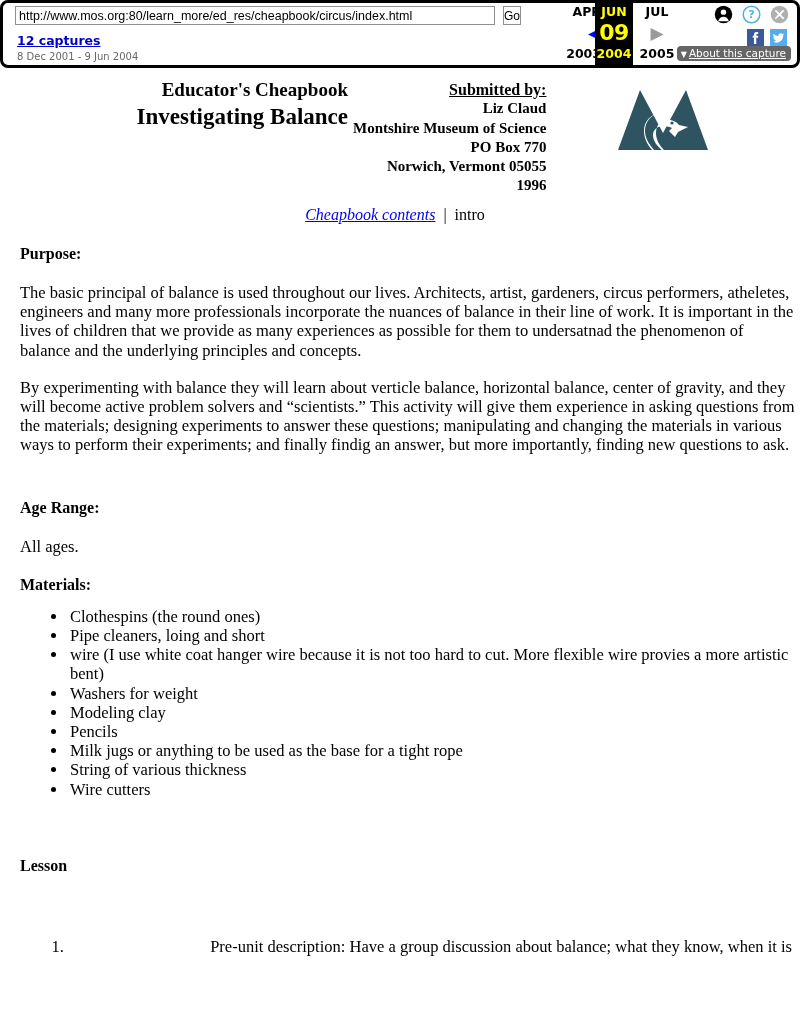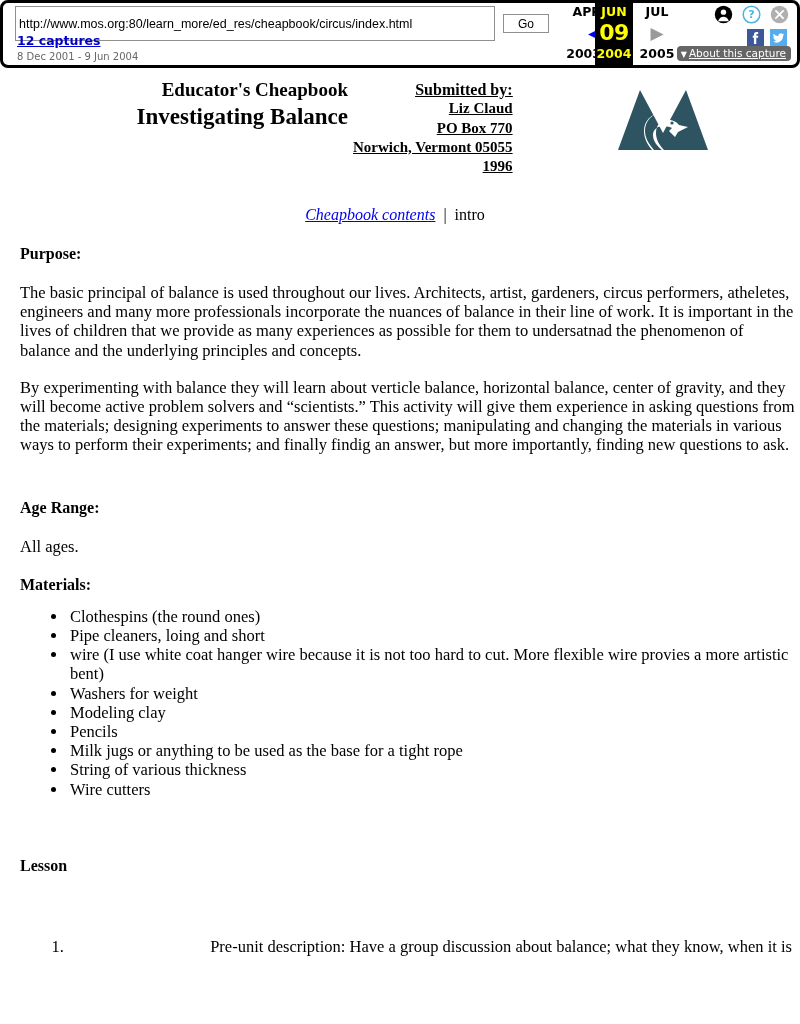--- a/index.html
+++ b/index.html
@@ -32,34 +32,34 @@
 
   
   .wm-url-row {
     position: absolute;
     left: 12px; top: 3px;
     display: flex;
     align-items: center;
   }
   .wm-url-input {
     width: 480px;
-    height: 35px;
+    height: 19px;
     border: 1px solid #8f8f8f;
     background: #fff;
     font-family: "Liberation Sans", "DejaVu Sans", sans-serif;
     font-size: 12.5px;
     line-height: 17px;
     padding: 0 3px;
     color: #000;
     border-radius: 0;
     outline: none;
   }
   .wm-go-btn {
     margin-left: 8px;
-    width: 46px; height: 19px;
+    width: 18px; height: 19px;
     border: 1px solid #8f8f8f;
     background: #fff;
     font-family: "Liberation Sans", "DejaVu Sans", sans-serif;
     font-size: 12px;
     line-height: 16px;
     text-align: center;
     color: #000;
     padding: 0;
     cursor: pointer;
   }
@@ -200,21 +200,20 @@
     line-height: 29px;
     white-space: nowrap;
   }
 
   .hdr-sub {
     position: absolute;
     left: 345px; top: 2px;
     font-weight: bold;
     font-size: 15px;
     line-height: 19.3px;
-    text-decoration: underline;
   }
   .hdr-sub .lbl { text-decoration: underline; font-size: 16px; }
 
   .hdr-logo {
     position: absolute;
     left: 608px; top: 8px;
     width: 94px; height: 66px;
   }
 
   .navline {
@@ -355,20 +354,21 @@
   <div class="hdr">
 
     <div class="hdr-title">
       <div class="t-small">Educator's Cheapbook</div>
       <div class="t-big">Investigating Balance</div>
     </div>
 
     <div class="hdr-sub">
       <div class="lbl">Submitted by:</div>
       <div>Liz Claud</div>
+      <div>Montshire Museum of Science</div>
       <div>PO Box 770</div>
       <div>Norwich, Vermont   05055</div>
       <div>1996</div>
     </div>
 
     <div class="hdr-logo">
       <svg width="94" height="66" viewBox="0 0 94 66">
         <path d="M2 64 L24 4 L47 47 L70 4 L92 64 Z" fill="#2e5361"></path>
         <path d="M47 27c-12 0-19 8-19 18 0 7 3 13 8 19h12c-5-5-8-11-8-17 0-8 5-13 12-13 5 0 9 2 11 5l9 2-10 5-3 5-6-6 3-3c-2-1-5-2-9-2-6 0-10 4-10 9 0 6 4 11 9 15h-8c-5-6-9-12-9-19 0-10 7-18 18-18z" fill="#ffffff"></path>
         <circle cx="56" cy="37" r="1.6" fill="#2e5361"></circle>

